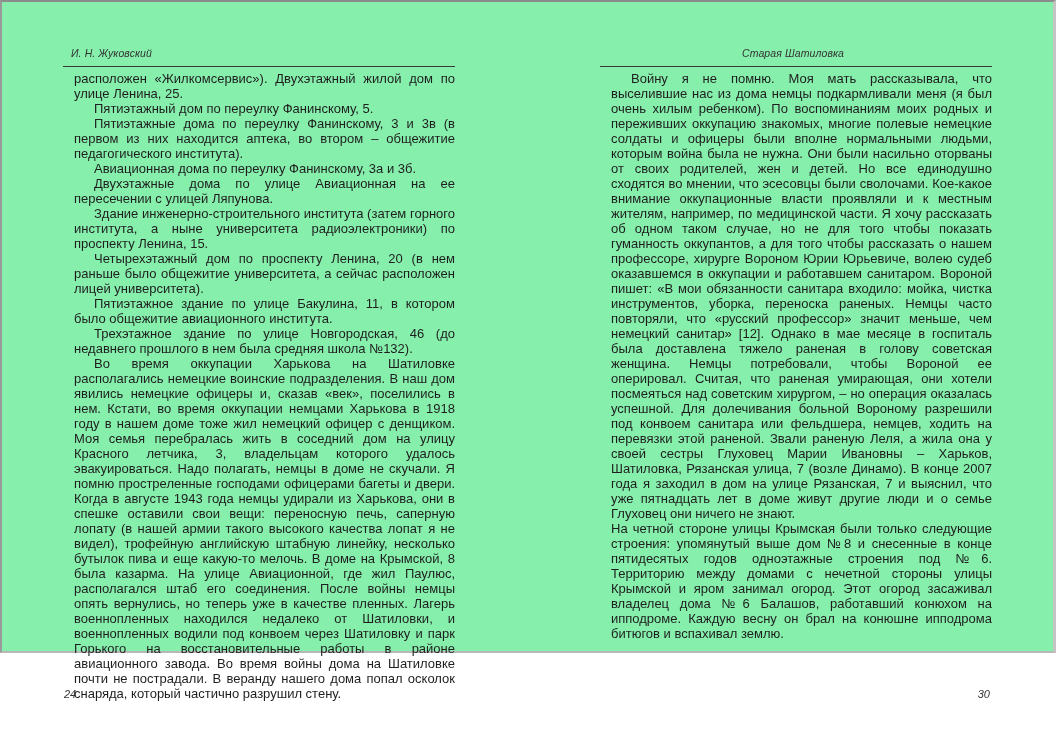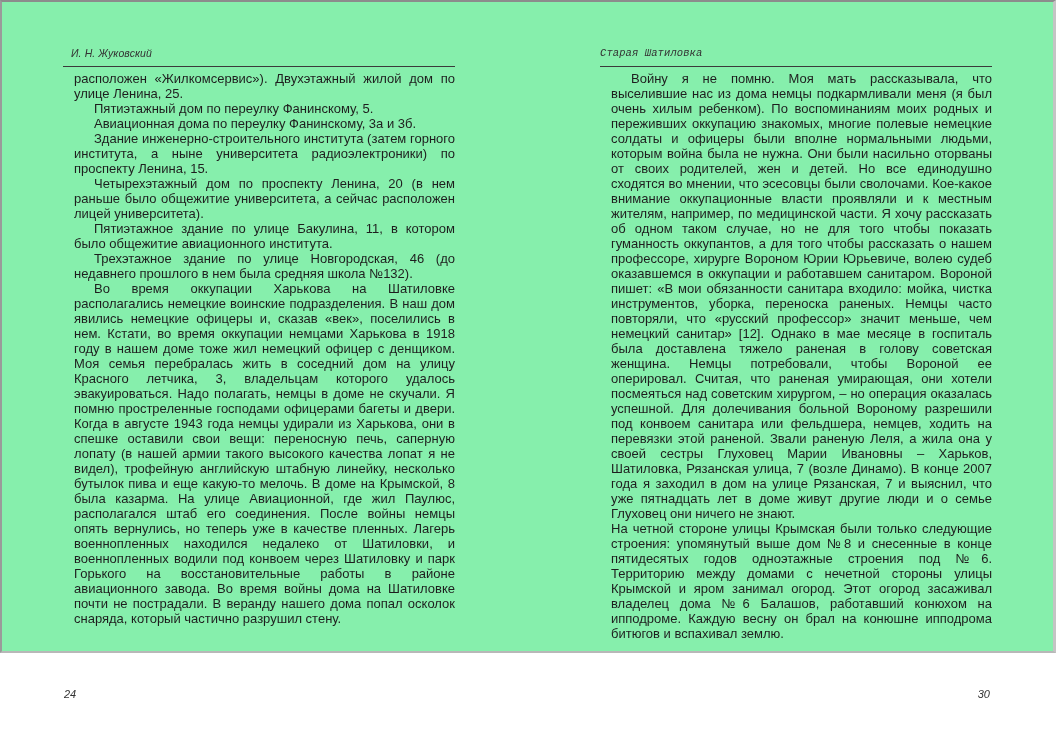--- a/index.html
+++ b/index.html
@@ -40,21 +40,21 @@
       position: absolute;
       top: 45px;
       left: 0;
       right: 0;
       font-size: 10.5px;
       font-style: italic;
       color: #333;
       letter-spacing: 0.1px;
     }
     .page.left  .running-head { text-align: left; padding-left: 8px; }
-    .page.right .running-head { text-align: left; padding-right: 6px; font-family: Liberation Mono, monospace; }
+    .page.right .running-head { text-align: center; padding-right: 6px; }
 
     .rule {
       position: absolute;
       top: 64px;
       left: 0;
       right: 0;
       height: 1px;
       background: #3a3a3a;
     }
 
@@ -98,21 +98,23 @@
 <body>
 
 <div class="spread">
 
   <div class="page left">
     <div class="running-head">И. Н. Жуковский</div>
     <div class="rule"></div>
     <div class="body-text">
       <p class="noindent">расположен «Жилкомсервис»). Двухэтажный жилой дом по улице Ленина, 25.</p>
       <p>Пятиэтажный дом по переулку Фанинскому, 5.</p>
+      <p>Пятиэтажные дома по переулку Фанинскому, 3 и 3в (в первом из них находится аптека, во втором – общежитие педагогического института).</p>
       <p>Авиационная дома по переулку Фанинскому, 3а и 3б.</p>
+      <p>Двухэтажные дома по улице Авиационная на ее пересечении с улицей Ляпунова.</p>
       <p>Здание инженерно-строительного института (затем горного института, а ныне университета радиоэлектроники) по проспекту Ленина, 15.</p>
       <p>Четырехэтажный дом по проспекту Ленина, 20 (в нем раньше было общежитие университета, а сейчас расположен лицей университета).</p>
       <p>Пятиэтажное здание по улице Бакулина, 11, в котором было общежитие авиационного института.</p>
       <p>Трехэтажное здание по улице Новгородская, 46 (до недавнего прошлого в нем была средняя школа №132).</p>
       <p>Во время оккупации Харькова на Шатиловке располагались немецкие воинские подразделения. В наш дом явились немецкие офицеры и, сказав «век», поселились в нем. Кстати, во время оккупации немцами Харькова в 1918 году в нашем доме тоже жил немецкий офицер с денщиком. Моя семья перебралась жить в соседний дом на улицу Красного летчика, 3, владельцам которого удалось эвакуироваться. Надо полагать, немцы в доме не скучали. Я помню простреленные господами офицерами багеты и двери. Когда в августе 1943 года немцы удирали из Харькова, они в спешке оставили свои вещи: переносную печь, саперную лопату (в нашей армии такого высокого качества лопат я не видел), трофейную английскую штабную линейку, несколько бутылок пива и еще какую-то мелочь. В доме на Крымской, 8 была казарма. На улице Авиационной, где жил Паулюс, располагался штаб его соединения. После войны немцы опять вернулись, но теперь уже в качестве пленных. Лагерь военнопленных находился недалеко от Шатиловки, и военнопленных водили под конвоем через Шатиловку и парк Горького на восстановительные работы в районе авиационного завода. Во время войны дома на Шатиловке почти не пострадали. В веранду нашего дома попал осколок снаряда, который частично разрушил стену.</p>
     </div>
     <div class="folio">24</div>
   </div>
 
   <div class="page right">

